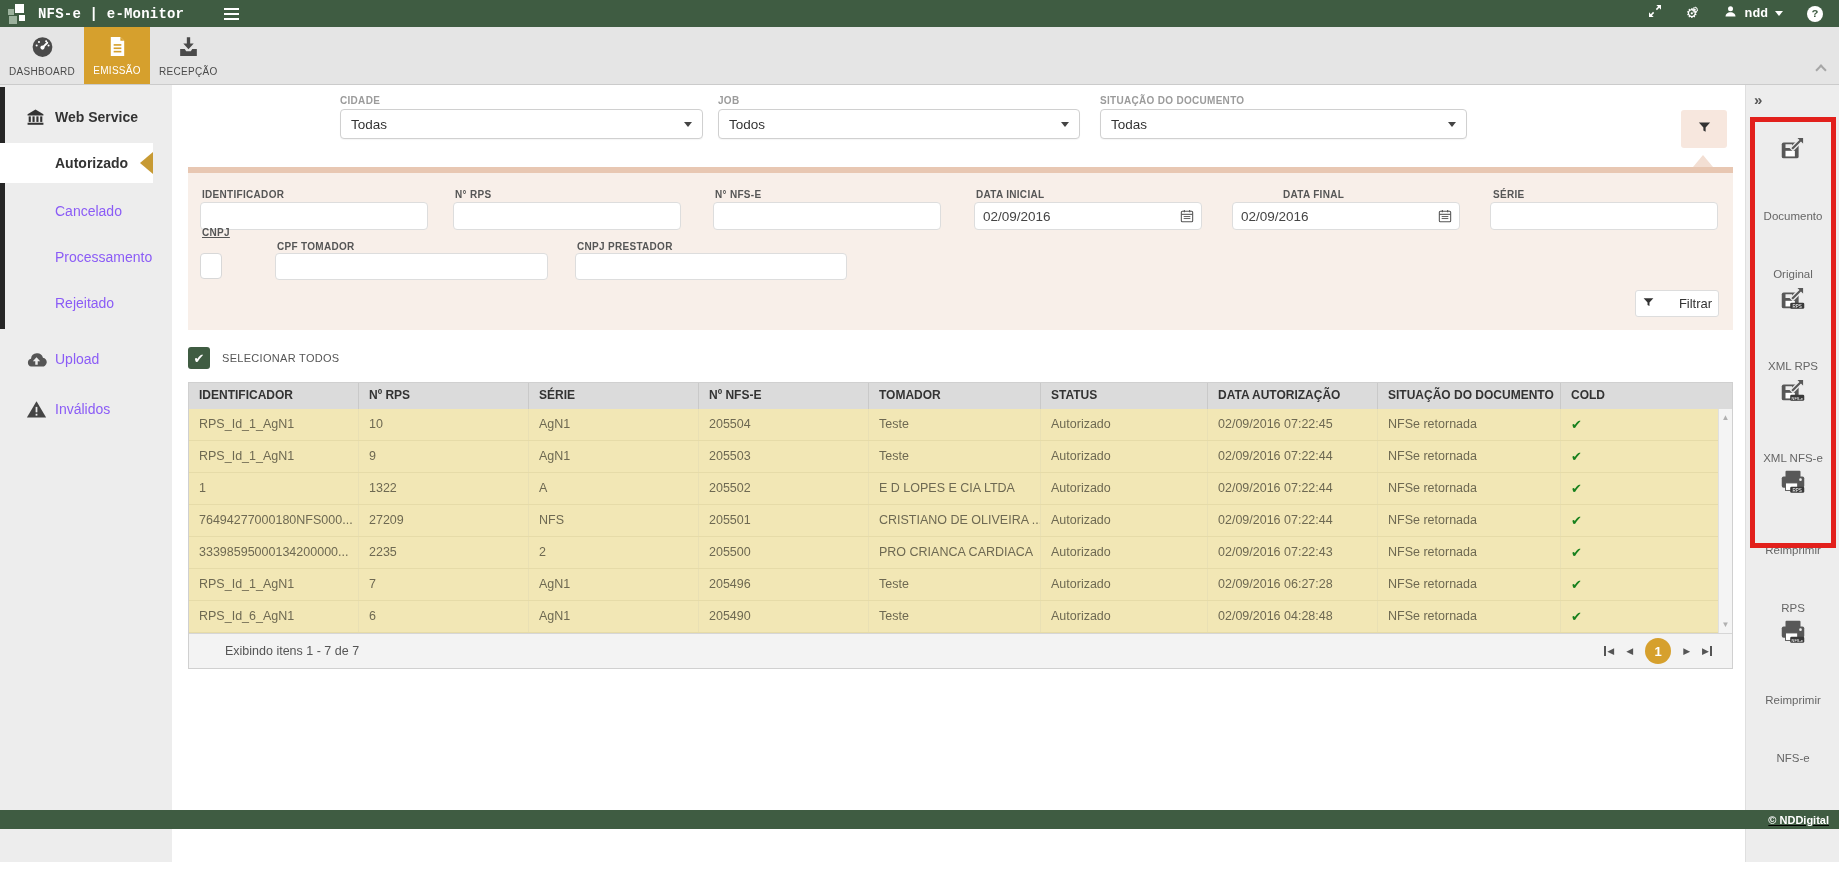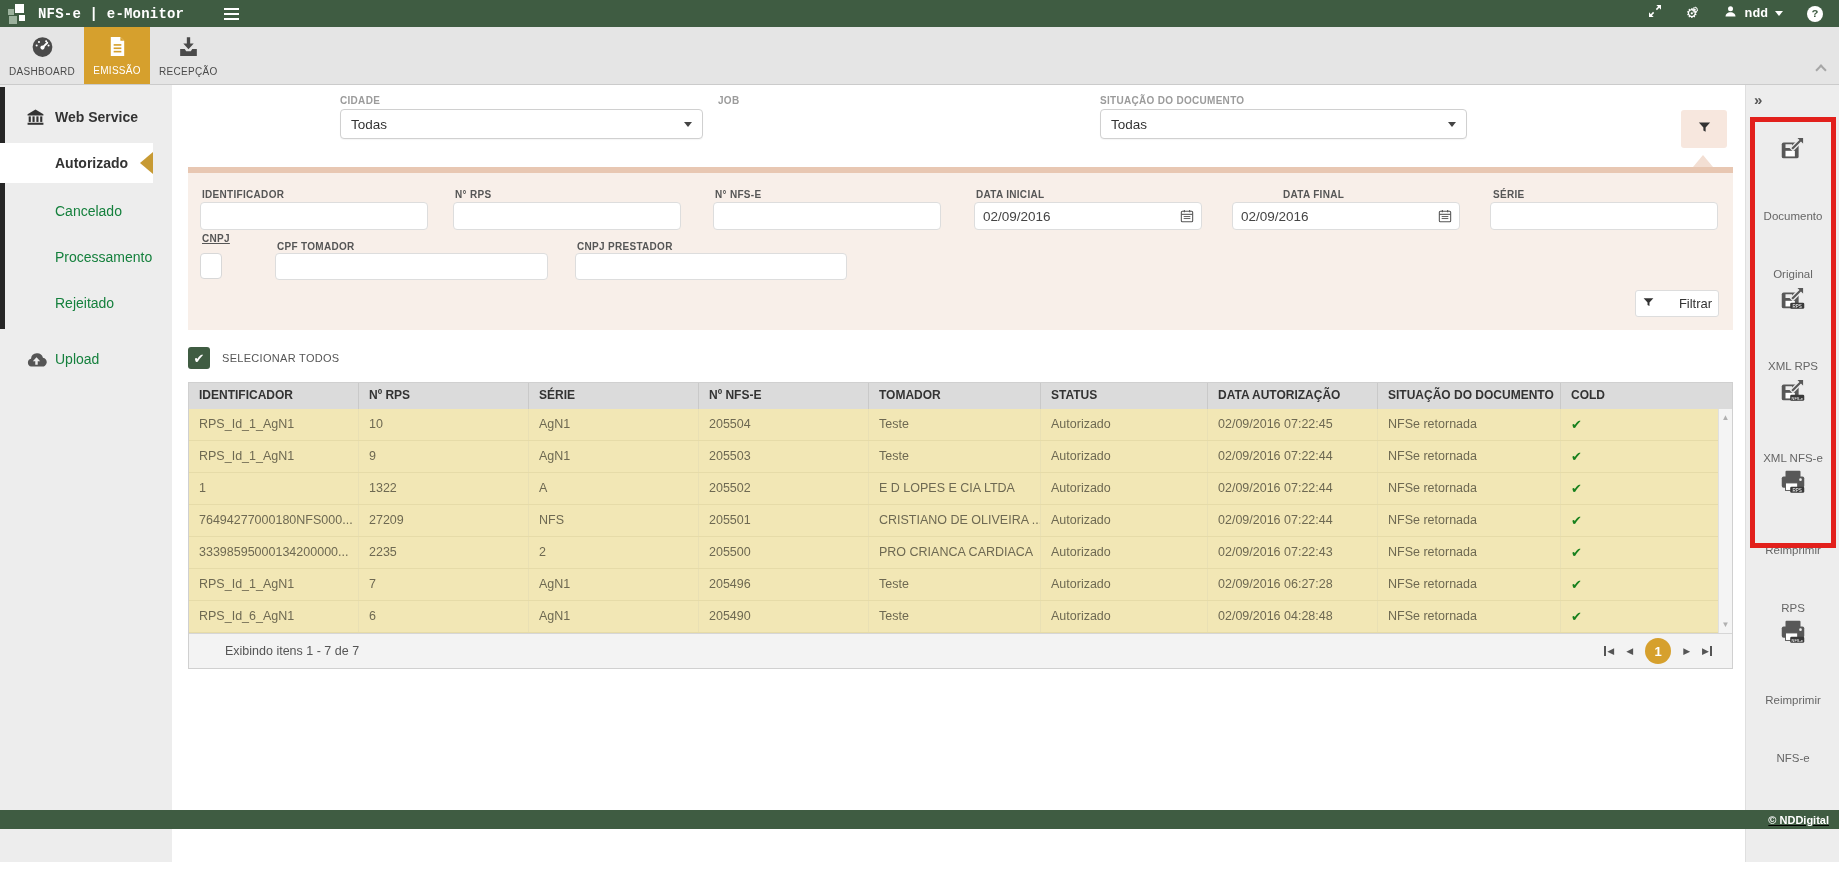--- a/index.html
+++ b/index.html
@@ -31,21 +31,21 @@
   .tab.active { background:#D6A02D; }
   .tab.active .tab-label { color:#fff; }
   .toolbar-collapse { position:absolute; right:14px; bottom:10px; cursor:pointer; }
   .chev-up { display:block; width:8px; height:8px; border-top:2px solid #A6A6A6; border-left:2px solid #A6A6A6; transform:rotate(45deg); }
 
   
   .sidebar { position:absolute; left:0; top:85px; width:172px; height:777px; background:#EDEDED; }
   .side-groupbar { position:absolute; left:0; top:2px; width:5px; height:242px; background:#262626; }
   .side-item { position:absolute; left:0; width:153px; height:40px; display:flex; align-items:center; cursor:pointer;text-decoration:underline; }
   .side-icon { position:absolute; left:26px; display:flex; }
-  .side-label { position:absolute; left:55px; font-size:14px; color:#15803d; white-space:nowrap; }
+  .side-label { position:absolute; left:55px; font-size:14px; color:#8b5cf6; white-space:nowrap; }
   .side-label.bold { font-weight:bold; color:#333; }
   .side-item.active { background:#fff; }
   .active-arrow { position:absolute; right:0; top:50%; margin-top:-11px; width:0; height:0; border-top:11px solid transparent; border-bottom:11px solid transparent; border-right:13px solid #C79A33; }
 
   
   .main { position:absolute; left:172px; top:85px; width:1573px; height:777px; background:#fff; }
 
   .select-field { position:absolute; }
   .f-label { font-size:10px; font-weight:bold; color:#9B9B9B; letter-spacing:.3px; margin-bottom:3px; }
   .select-box { position:relative; height:30px; background:#fff; border:1px solid #D0D0D0; border-radius:4px; display:flex; align-items:center; padding:0 26px 0 10px; font-size:13.5px; color:#333; cursor:pointer; box-shadow:0 1px 1px rgba(0,0,0,.04); }
@@ -211,33 +211,47 @@
     </div>
     <div class="side-item" style="top:254px">
       <span class="side-icon">
         <svg viewBox="0 0 24 24" width="21" height="21" fill="#555">
             <path d="M19.4 10.1A7 7 0 0 0 5.7 11 4.6 4.6 0 0 0 6 20h12a4.3 4.3 0 0 0 1.4-9.9z"></path>
             <path fill="#EDEDED" d="M12 9.5l4.2 4.6h-2.8V18h-2.8v-3.9H7.8z"></path>
           </svg>
       </span>
       <span class="side-label">Upload</span>
     </div>
+    <div class="side-item" style="top:304px">
+      <span class="side-icon">
+        <svg viewBox="0 0 24 24" width="21" height="21">
+            <path fill="#444" d="M12 2.5L23 21H1z"></path>
+            <rect x="11" y="9" width="2" height="6.2" fill="#EDEDED"></rect>
+            <rect x="11" y="16.9" width="2" height="2.1" fill="#EDEDED"></rect>
+          </svg>
+      </span>
+      <span class="side-label">Inválidos</span>
+    </div>
   </div>
 
   <div class="main">
 
     <div class="select-field" style="left:168px; top:10px; width:363px;">
       <div class="f-label">CIDADE</div>
       <div class="select-box">
         <span>Todas</span>
         <span class="caret"></span>
       </div>
     </div>
     <div class="select-field" style="left:546px; top:10px; width:362px;">
       <div class="f-label">JOB</div>
+      <div class="select-box">
+        <span>Todos</span>
+        <span class="caret"></span>
+      </div>
     </div>
     <div class="select-field" style="left:928px; top:10px; width:367px;">
       <div class="f-label">SITUAÇÃO DO DOCUMENTO</div>
       <div class="select-box">
         <span>Todas</span>
         <span class="caret"></span>
       </div>
     </div>
 
     <div class="filter-toggle">
@@ -283,21 +297,21 @@
               <line x1="8" y1="3" x2="8" y2="6.5"></line>
               <line x1="16" y1="3" x2="16" y2="6.5"></line>
               <line x1="7" y1="12.8" x2="17" y2="12.8" stroke-width="1.4"></line>
               <line x1="7" y1="15.8" x2="17" y2="15.8" stroke-width="1.4"></line>
             </svg></span>
       </div>
 
       <div class="p-label" style="left:1305px; top:22px;">SÉRIE</div>
       <input class="pinput" style="left: 1302px; top: 35px; width: 228px;" value="">
 
-      <div class="p-label" style="left:14px; top:66px;text-decoration:underline;">CNPJ</div>
+      <div class="p-label" style="left:14px; top:60px;text-decoration:underline;">CNPJ</div>
       <span class="cnpj-box" style="left:12px; top:86px;"></span>
 
       <div class="p-label" style="left:89px; top:74px;">CPF TOMADOR</div>
       <input class="pinput" style="left: 87px; top: 86px; width: 273px; height: 27px;" value="">
 
       <div class="p-label" style="left:389px; top:74px;">CNPJ PRESTADOR</div>
       <input class="pinput" style="left: 387px; top: 86px; width: 272px; height: 27px;" value="">
 
       <div class="filtrar-btn">
         <span>

